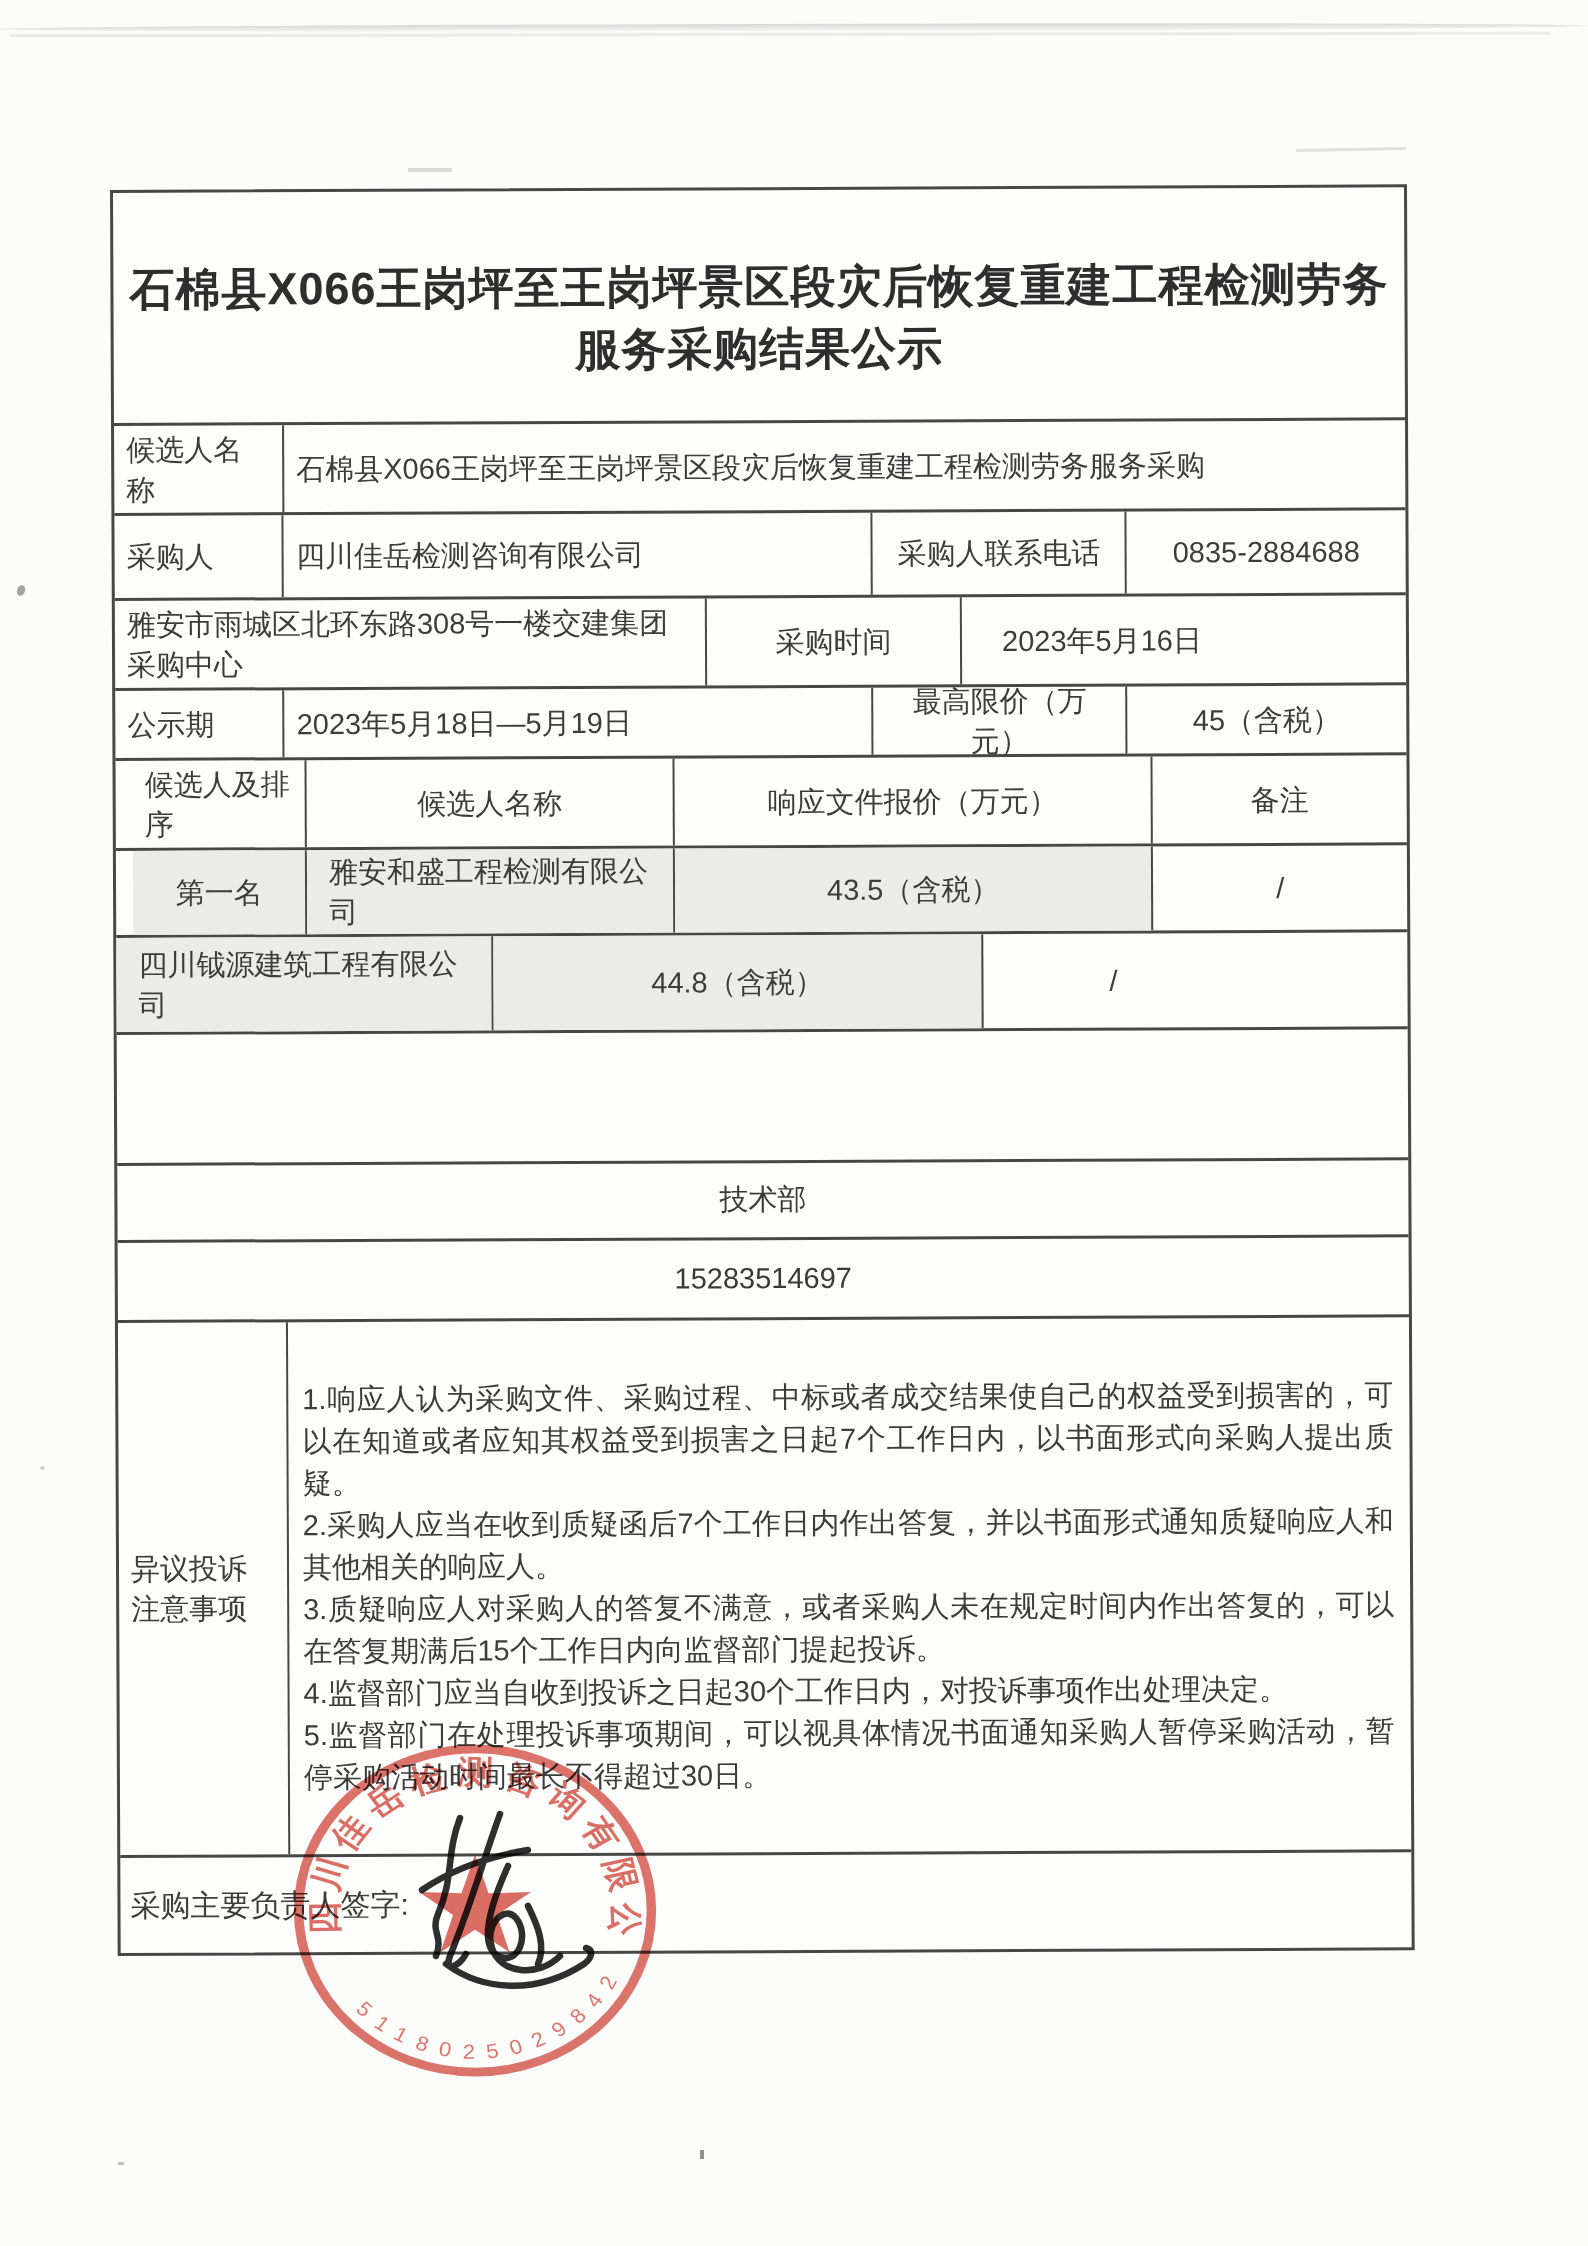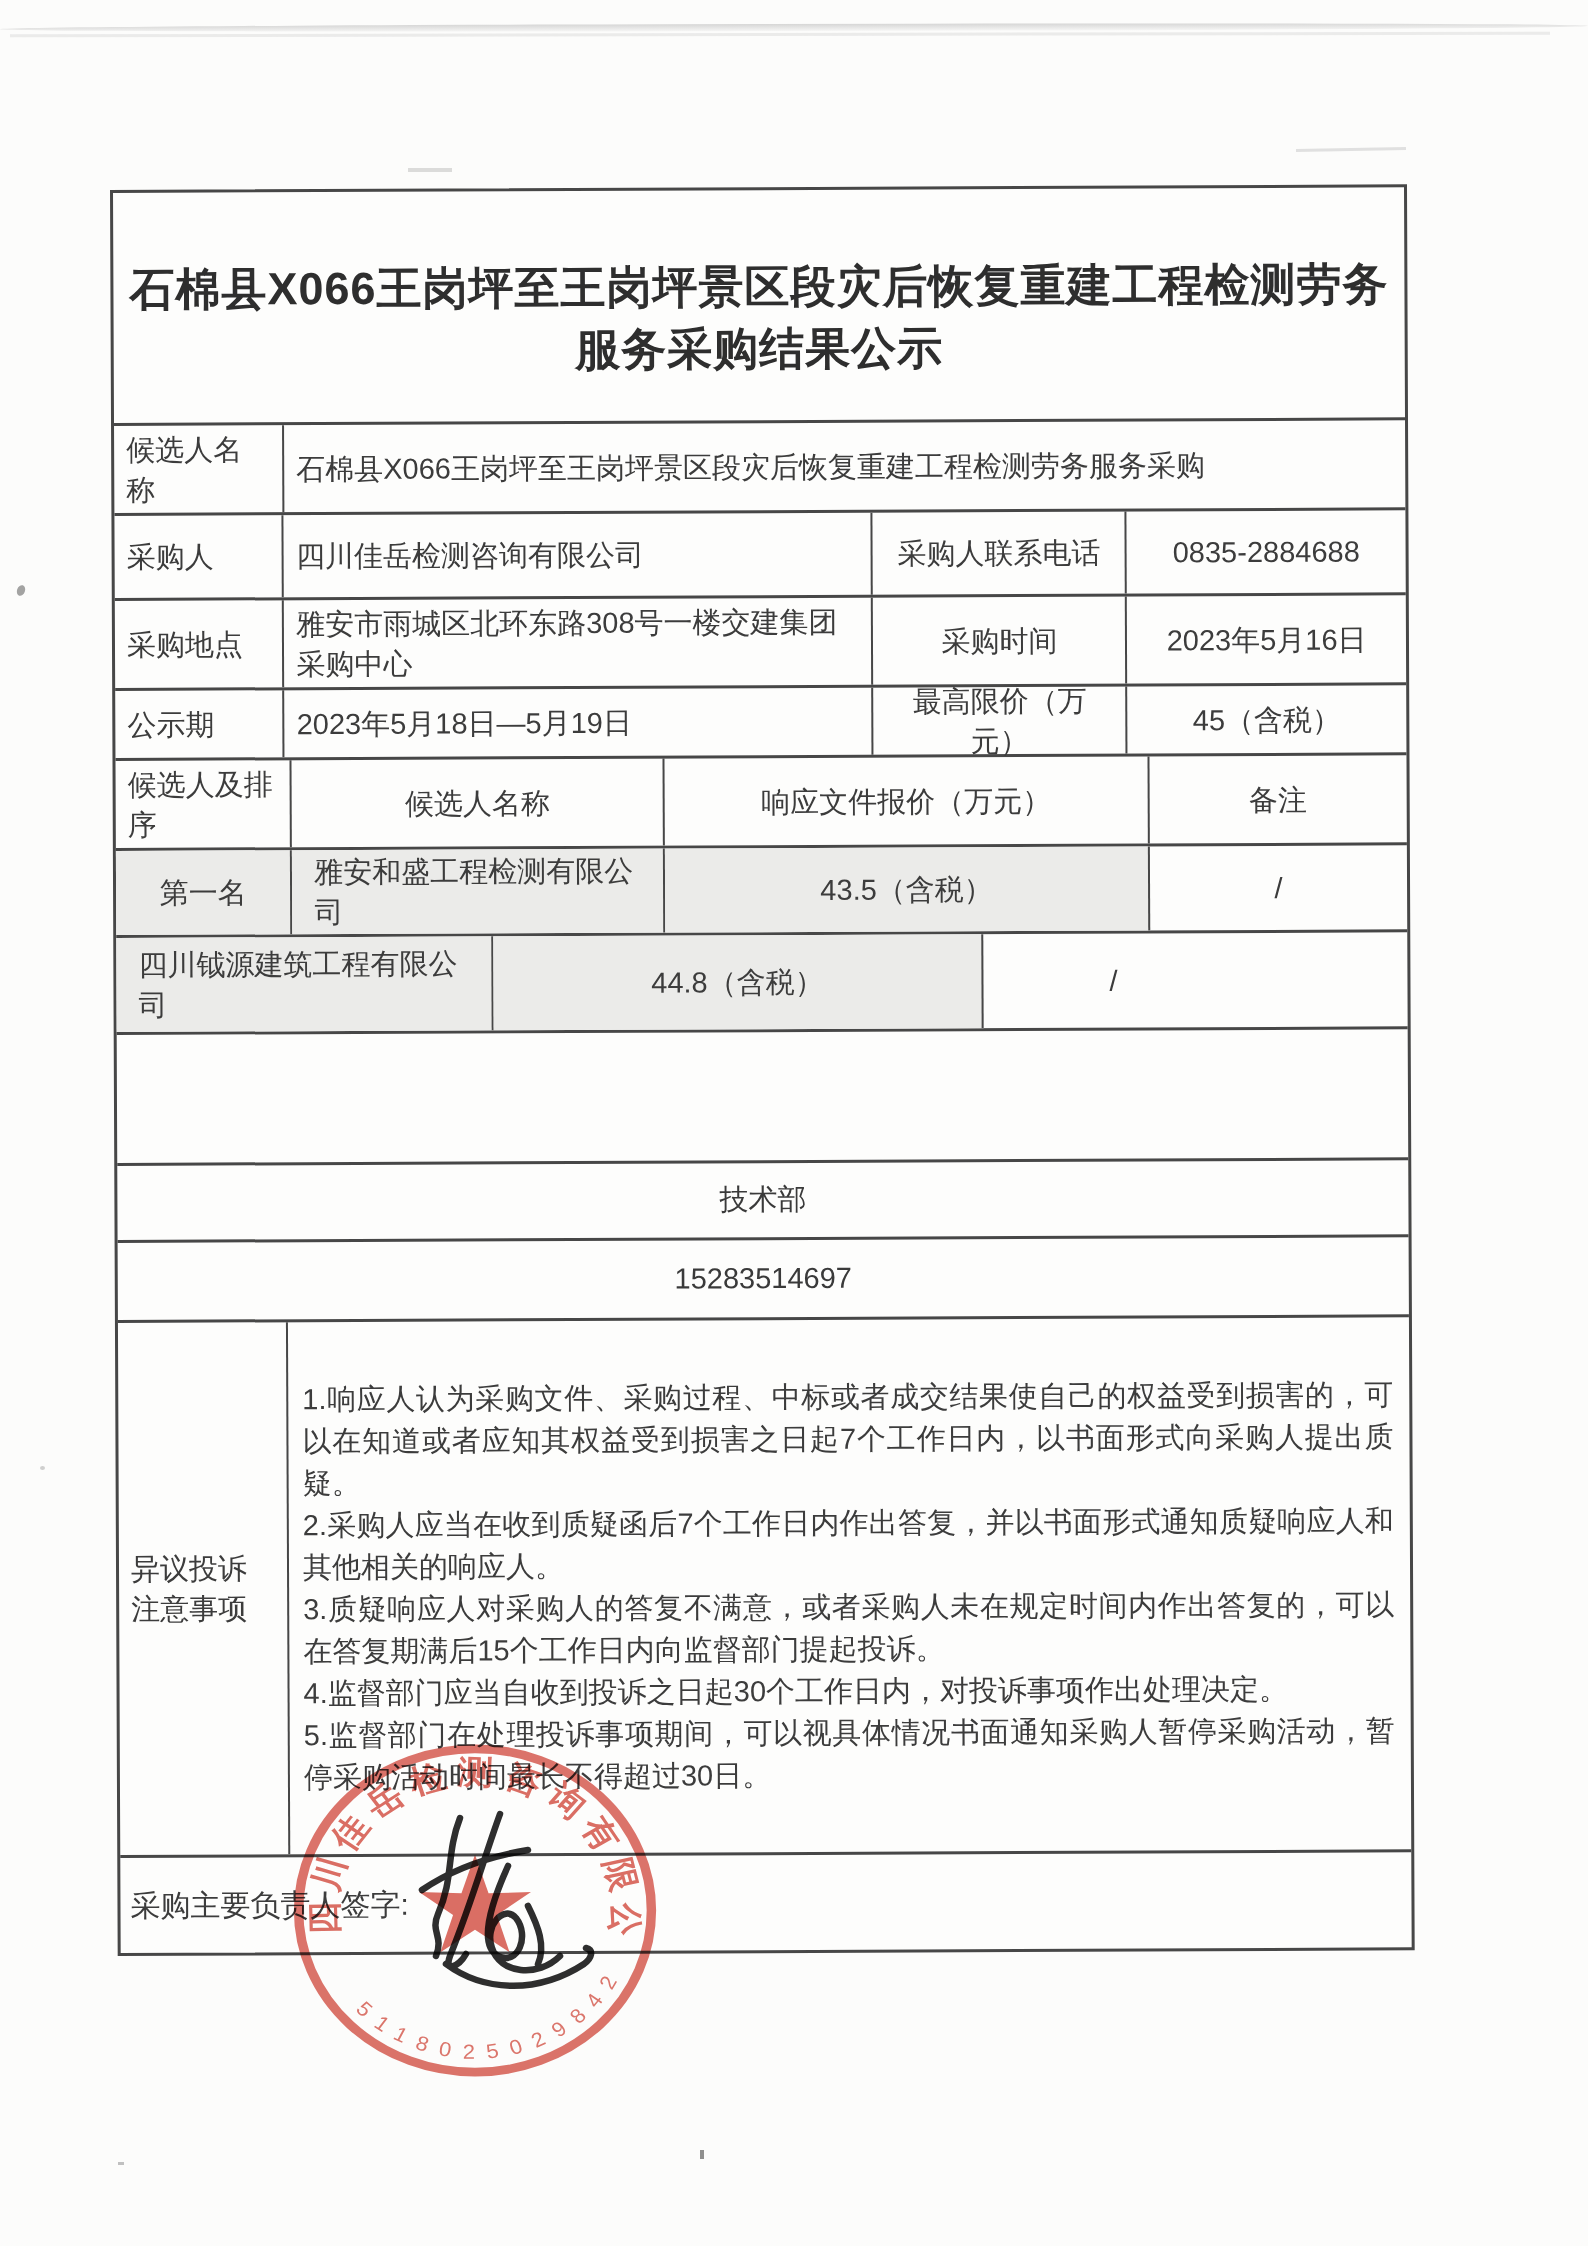--- a/index.html
+++ b/index.html
@@ -40,21 +40,21 @@
 
   .title-row{height:233px;align-items:center;justify-content:center;}
   .title-text{width:100%;text-align:center;font-size:45px;line-height:62px;font-weight:bold;
     color:#2e2e2e;letter-spacing:1px;padding-top:26px;}
 
   .col-label{width:170px;}
   .col-v1{width:592px;}
   .col-l2{width:255px;}
   .col-v2{width:280px;}
 
-  .ccol-1{width:178px;}
+  .ccol-1{width:178px;margin-left:17px;}
   .ccol-2{width:377px;}
   .ccol-3{width:490px;}
   .ccol-4{width:260px;}
 
   .shade{background:#ebebe9;}
 
   .sup-right{flex:1;display:flex;flex-direction:column;}
   .sup-sub{border-bottom:3px solid #474747;height:77px;display:flex;align-items:center;justify-content:center;font-size:29px;box-sizing:border-box;}
   .sup-sub:last-child{border-bottom:none;height:77px;}
 
@@ -96,21 +96,20 @@
     </div>
 
     <div class="row" style="height:85px">
       <div class="cell col-label c-left">采购人</div>
       <div class="cell col-v1 c-left">四川佳岳检测咨询有限公司</div>
       <div class="cell col-l2 c-center">采购人联系电话</div>
       <div class="cell col-v2 c-center">0835-2884688</div>
     </div>
 
     <div class="row" style="height:90px">
-      <div class="cell col-label c-left">采购地点</div>
       <div class="cell col-v1 c-left">雅安市雨城区北环东路308号一楼交建集团采购中心</div>
       <div class="cell col-l2 c-center">采购时间</div>
       <div class="cell col-v2 c-center">2023年5月16日</div>
     </div>
 
     <div class="row" style="height:70px">
       <div class="cell col-label c-left">公示期</div>
       <div class="cell col-v1 c-left">2023年5月18日—5月19日</div>
       <div class="cell col-l2 c-center">最高限价（万元）</div>
       <div class="cell col-v2 c-center">45（含税）</div>

